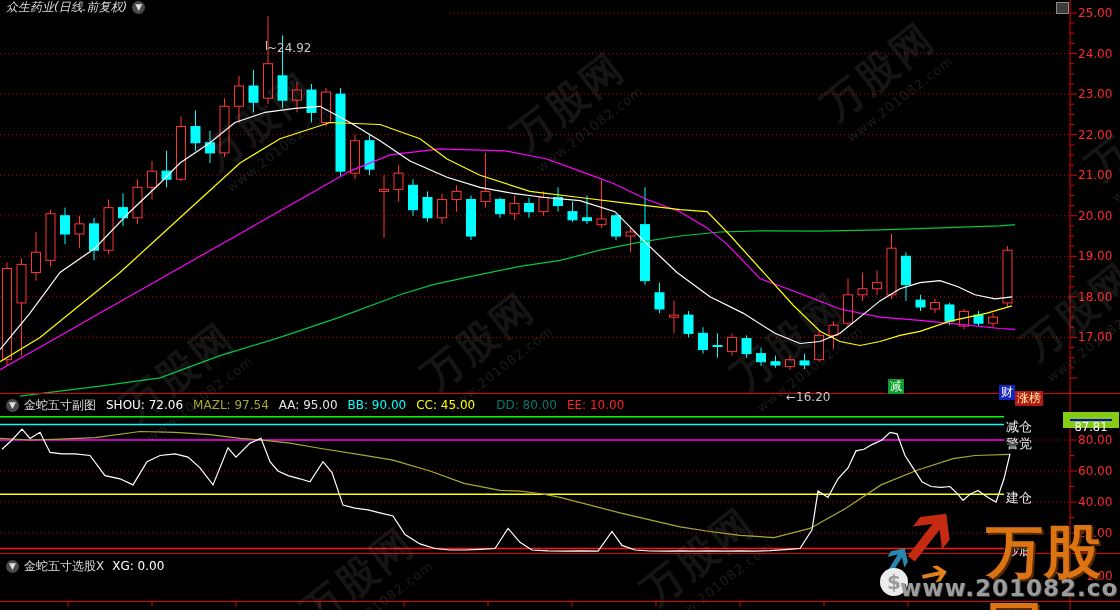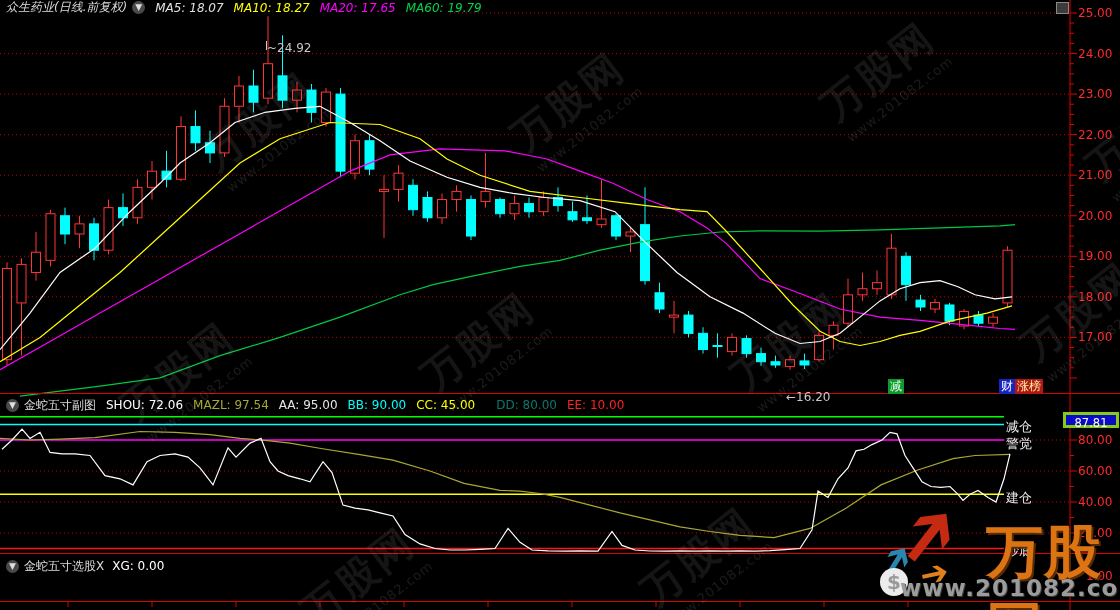--- a/index.html
+++ b/index.html
@@ -9,21 +9,21 @@
   .row{position:absolute;display:flex;align-items:center;white-space:nowrap;}
   .chev{display:inline-flex;align-items:center;justify-content:center;width:13px;height:13px;
         border-radius:50%;background:#4a4a4a;color:#dfdfdf;font-size:9px;line-height:13px;}
   .lbl{margin-left:10px;}
   .stock-title{color:#dcdcdc;}
   .panel-name{color:#dcdcdc;margin-left:5px;}
   .ann{position:absolute;color:#c8c8c8;margin-top:25px;}
   .badge{position:absolute;height:15px;line-height:15px;padding:0 2px;font-size:12px;}
   .sig{position:absolute;left:1006px;color:#eee;font-size:13px;}
   .valbox{position:absolute;left:1063px;top:412px;width:56px;height:16px;background:#0a0ac8;
-          color:#fff;text-align:center;line-height:16px;font-size:11.5px;border:3px solid #84cc16;box-sizing:border-box;}
+          color:#fff;text-align:center;line-height:16px;font-size:11.5px;border:7px solid #84cc16;box-sizing:border-box;}
   .wm{position:absolute;transform:rotate(-38deg);transform-origin:left top;pointer-events:none;text-align:center;}
   .wm .wmn{font-size:40px;font-weight:bold;color:rgba(160,160,160,0.13);letter-spacing:3px;}
   .wm .wmu{font-size:13px;color:rgba(170,170,170,0.16);letter-spacing:1px;}
   #logo{position:absolute;left:880px;top:498px;width:240px;height:112px;pointer-events:none;}
   .arr{position:absolute;font-weight:bold;line-height:1;}
   #logo-name{position:absolute;left:106px;top:16px;font-size:57px;font-weight:bold;color:#dd7414;
              letter-spacing:1px;text-shadow:2px 2px 0 #5a2c05;}
   #logo-url{position:absolute;left:20px;top:77px;font-size:23px;font-weight:bold;color:#9c9c9c;
             text-shadow:1px 1px 0 #3a3a3a;letter-spacing:1px;}
   #dollar{position:absolute;left:0px;top:70px;width:28px;height:28px;border-radius:50%;background:#ececec;
@@ -331,38 +331,32 @@
       </div>
       <div class="wm" style="left: 630px; top: 575px;">
         <div class="wmn">万股网</div>
         <div class="wmu">www.201082.com</div>
       </div>
     </div>
 
   <div class="row" style="left:6px;top:0;height:15px;font-style:italic;">
     <span class="stock-title">众生药业(日线.前复权)</span>
     <span class="chev" style="margin-left:5px;">▼</span>
-    <span id="ma-labels" class="row" style="position:static;">
-        <span class="lbl" style="color: rgb(224, 224, 224);">MA5: 18.07</span>
-        <span class="lbl" style="color: rgb(255, 255, 0);">MA10: 18.27</span>
-        <span class="lbl" style="color: rgb(255, 0, 255);">MA20: 17.65</span>
-        <span class="lbl" style="color: rgb(0, 210, 74);">MA60: 19.79</span>
-      </span>
   </div>
   <div id="corner-marker"></div>
 
   <div class="ann" style="left:266px;top:16px;">
     <span style="display:inline-block;width:1px;height:9px;background:#c8c8c8;vertical-align:top;"></span><span>~24.92</span>
   </div>
   <div class="ann" style="left:786px;top:365px;">←16.20</div>
 
   <div class="badge" style="left: 888px; top: 379px; background: rgb(15, 154, 46); color: rgb(234, 255, 240);" id="badge-reduce">减</div>
   <div class="row" style="left:999px;top:379px;">
     <span class="badge" style="position: static; background: rgb(21, 37, 192); color: rgb(255, 255, 255);" id="badge-cai">财</span>
-      <span class="badge" style="position: static; background: rgb(176, 24, 24); color: rgb(255, 239, 154);" id="badge-zb">涨榜</span>
+      <span class="badge" style="position: static; background: rgb(176, 24, 24); color: rgb(255, 239, 154); margin-top: 12px;" id="badge-zb">涨榜</span>
   </div>
 
   <div class="row" style="left:6px;top:398px;height:14px;">
     <span class="chev">▼</span>
     <span class="panel-name">金蛇五寸副图</span>
     <span id="ind-params" class="row" style="position:static;">
         <span class="lbl" style="color: rgb(255, 255, 255);">SHOU: 72.06</span>
         <span class="lbl" style="color: rgb(168, 168, 50);">MAZL: 97.54</span>
         <span class="lbl" style="color: #e5e5e5;">AA: 95.00</span>
         <span class="lbl" style="color: rgb(0, 255, 255);">BB: 90.00</span>

